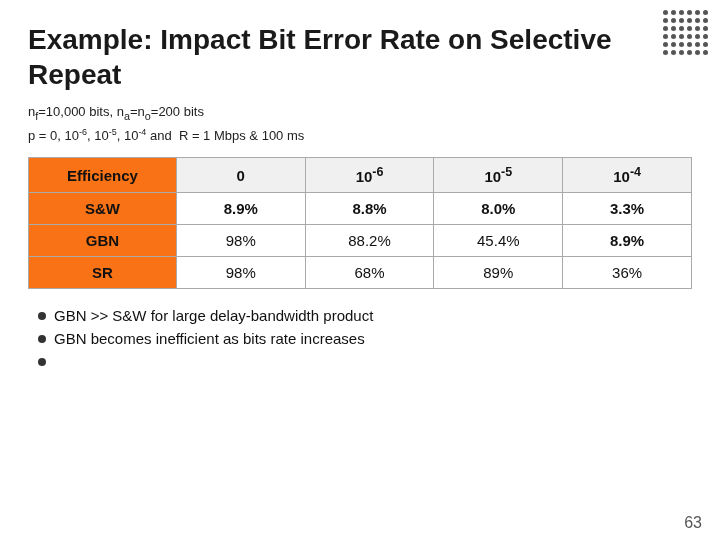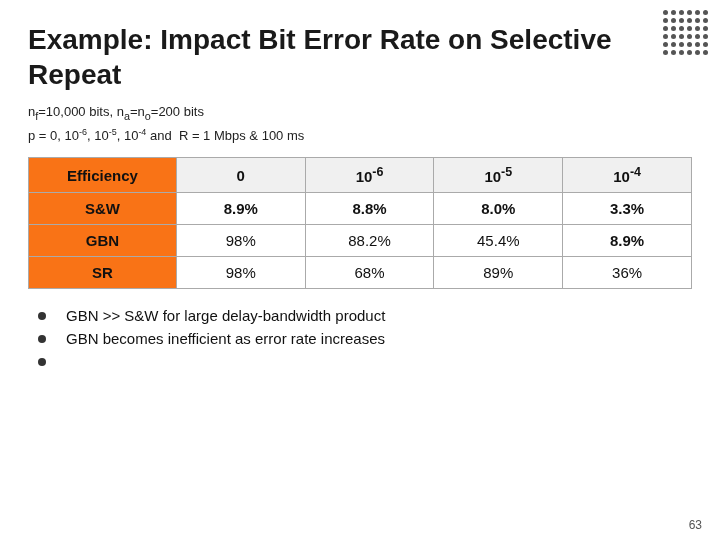--- a/index.html
+++ b/index.html
@@ -87,21 +87,21 @@
       padding: 0;
       margin-left: 10px;
     }
 
     .bullets li {
       font-size: 15px;
       color: #111;
       margin-bottom: 6px;
       display: flex;
       align-items: flex-start;
-      gap: 20px;
+      gap: 8px;
     }
 
     .bullet-dot {
       display: inline-block;
       width: 8px;
       height: 8px;
       background: #333;
       border-radius: 50%;
       margin-top: 5px;
       flex-shrink: 0;
@@ -122,21 +122,21 @@
       width: 5px;
       height: 5px;
       background: #555;
       border-radius: 50%;
     }
 
     .page-num {
       position: absolute;
       bottom: 8px;
       right: 18px;
-      font-size: 12px;
+      font-size: 16px;
       color: #555;
     }
   </style>
 </head>
 <body>
 
 <div class="slide">
 
   <div class="corner-dots">
     <div class="dot"></div>
@@ -226,21 +226,21 @@
     </tbody>
   </table>
 
   <ul class="bullets">
     <li>
       <span class="bullet-dot"></span>
       <span>GBN &gt;&gt; S&amp;W for large delay-bandwidth product</span>
     </li>
     <li>
       <span class="bullet-dot"></span>
-      <span>GBN becomes inefficient as error rate increases</span>
+      <span>GBN becomes inefficient as bits rate increases</span>
     </li>
     <li>
       <span class="bullet-dot"></span>
     </li>
   </ul>
 
   <div class="page-num">63</div>
 
 </div>
 

